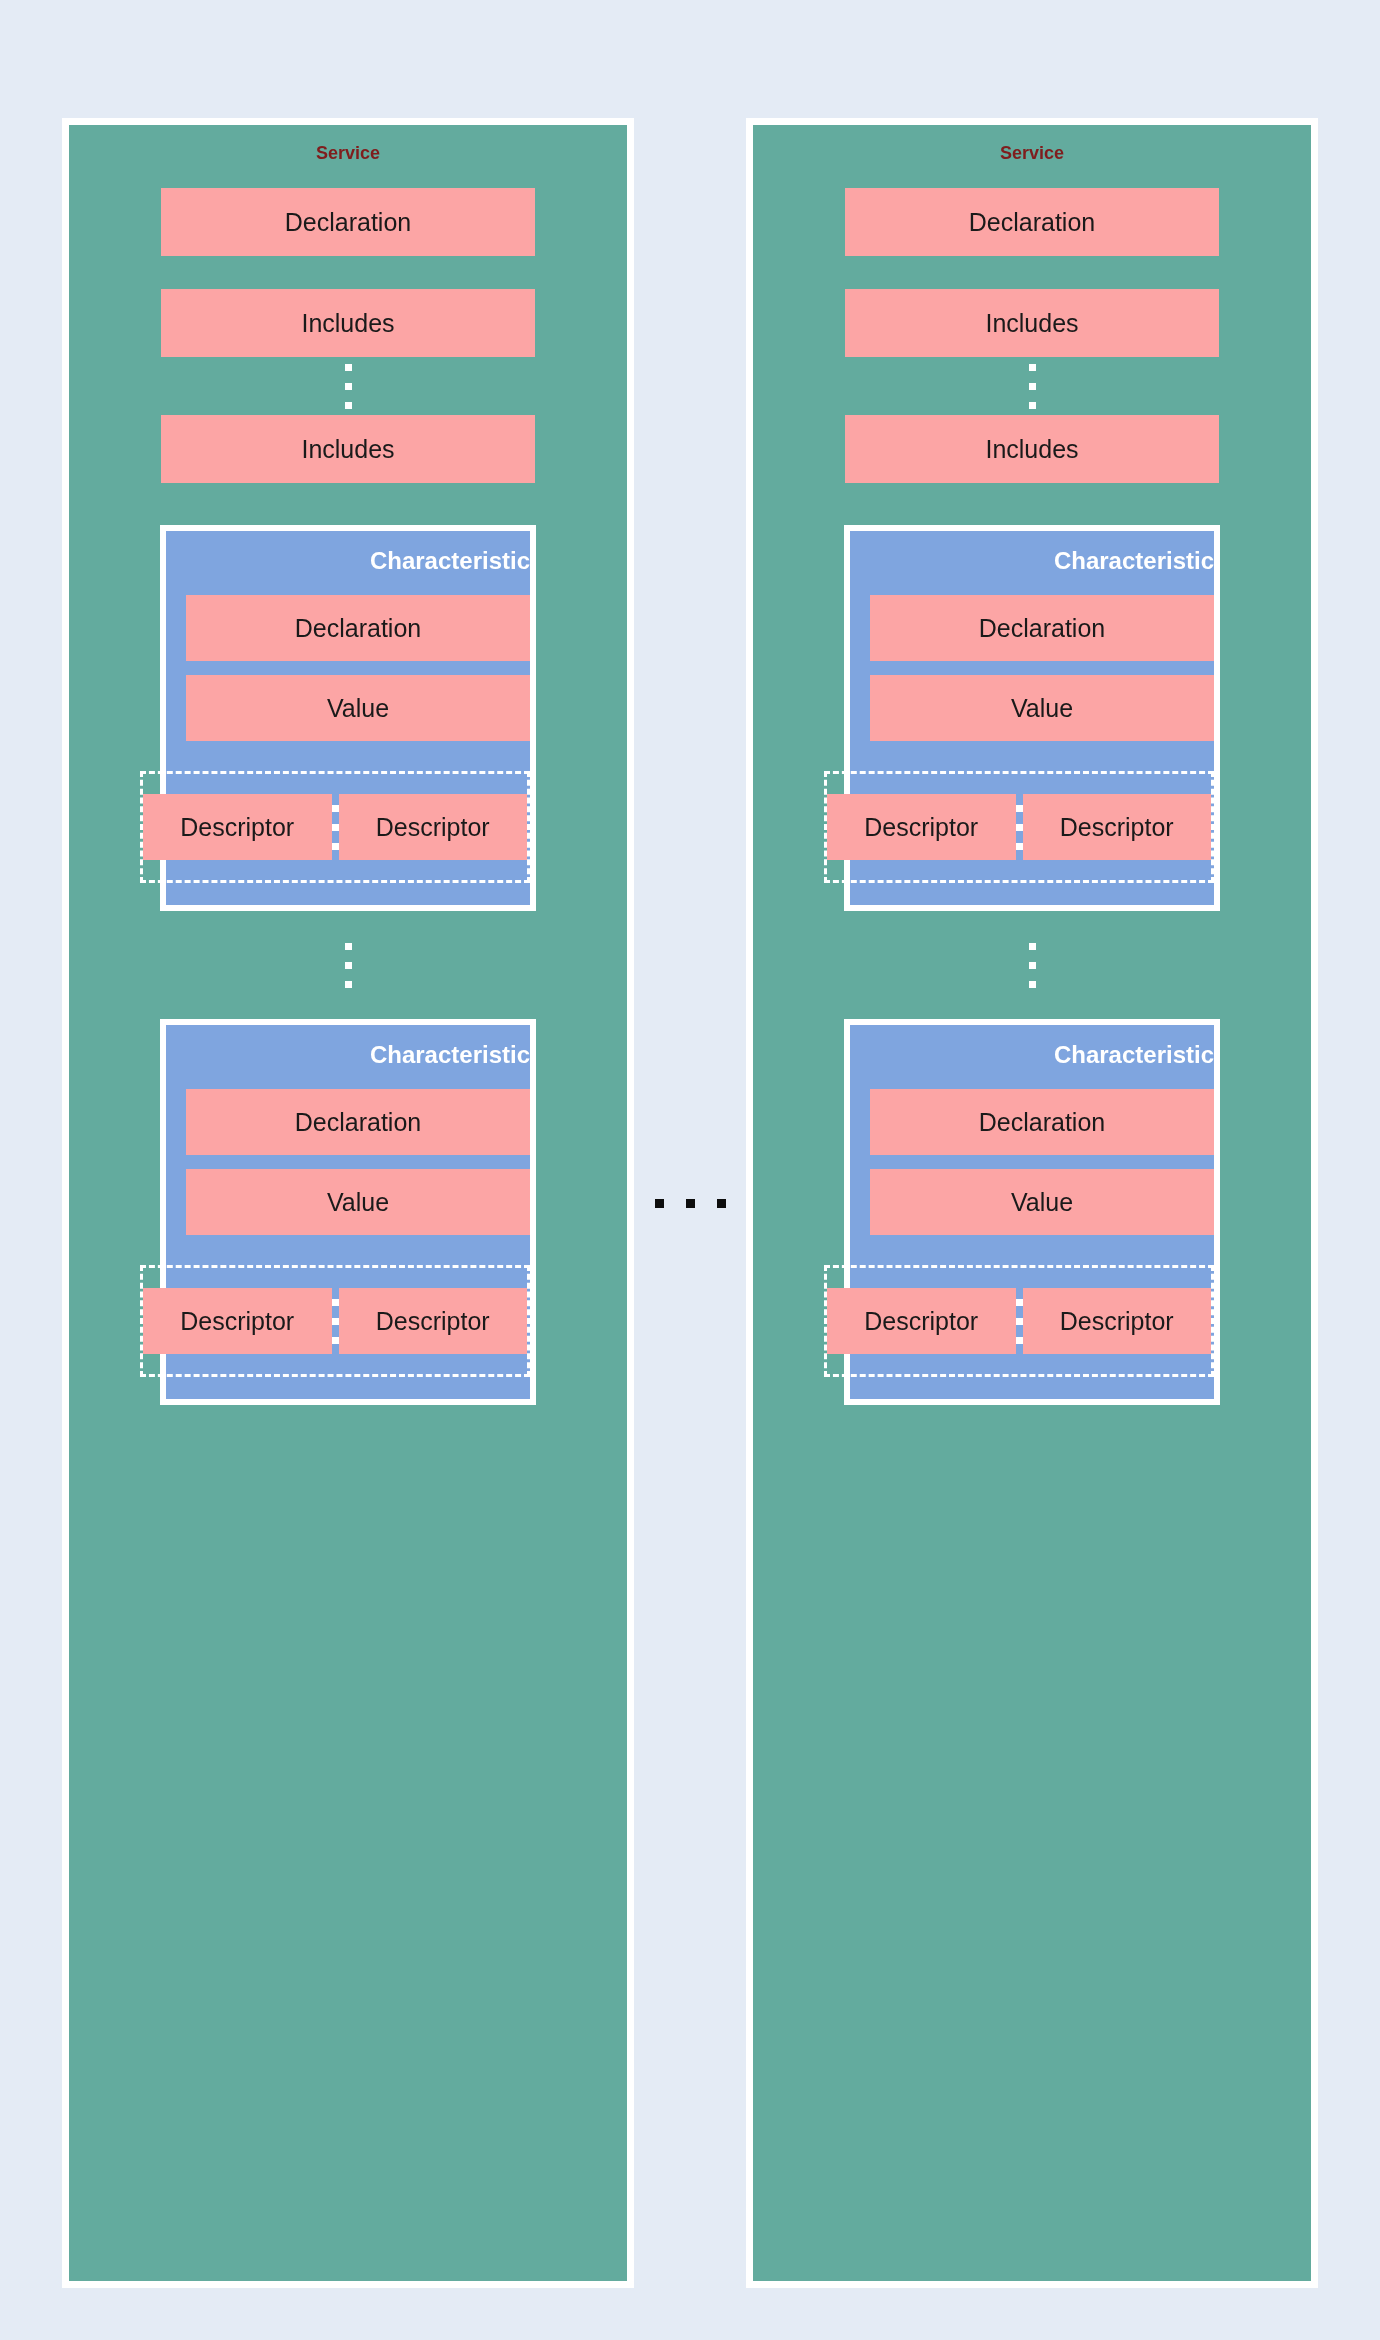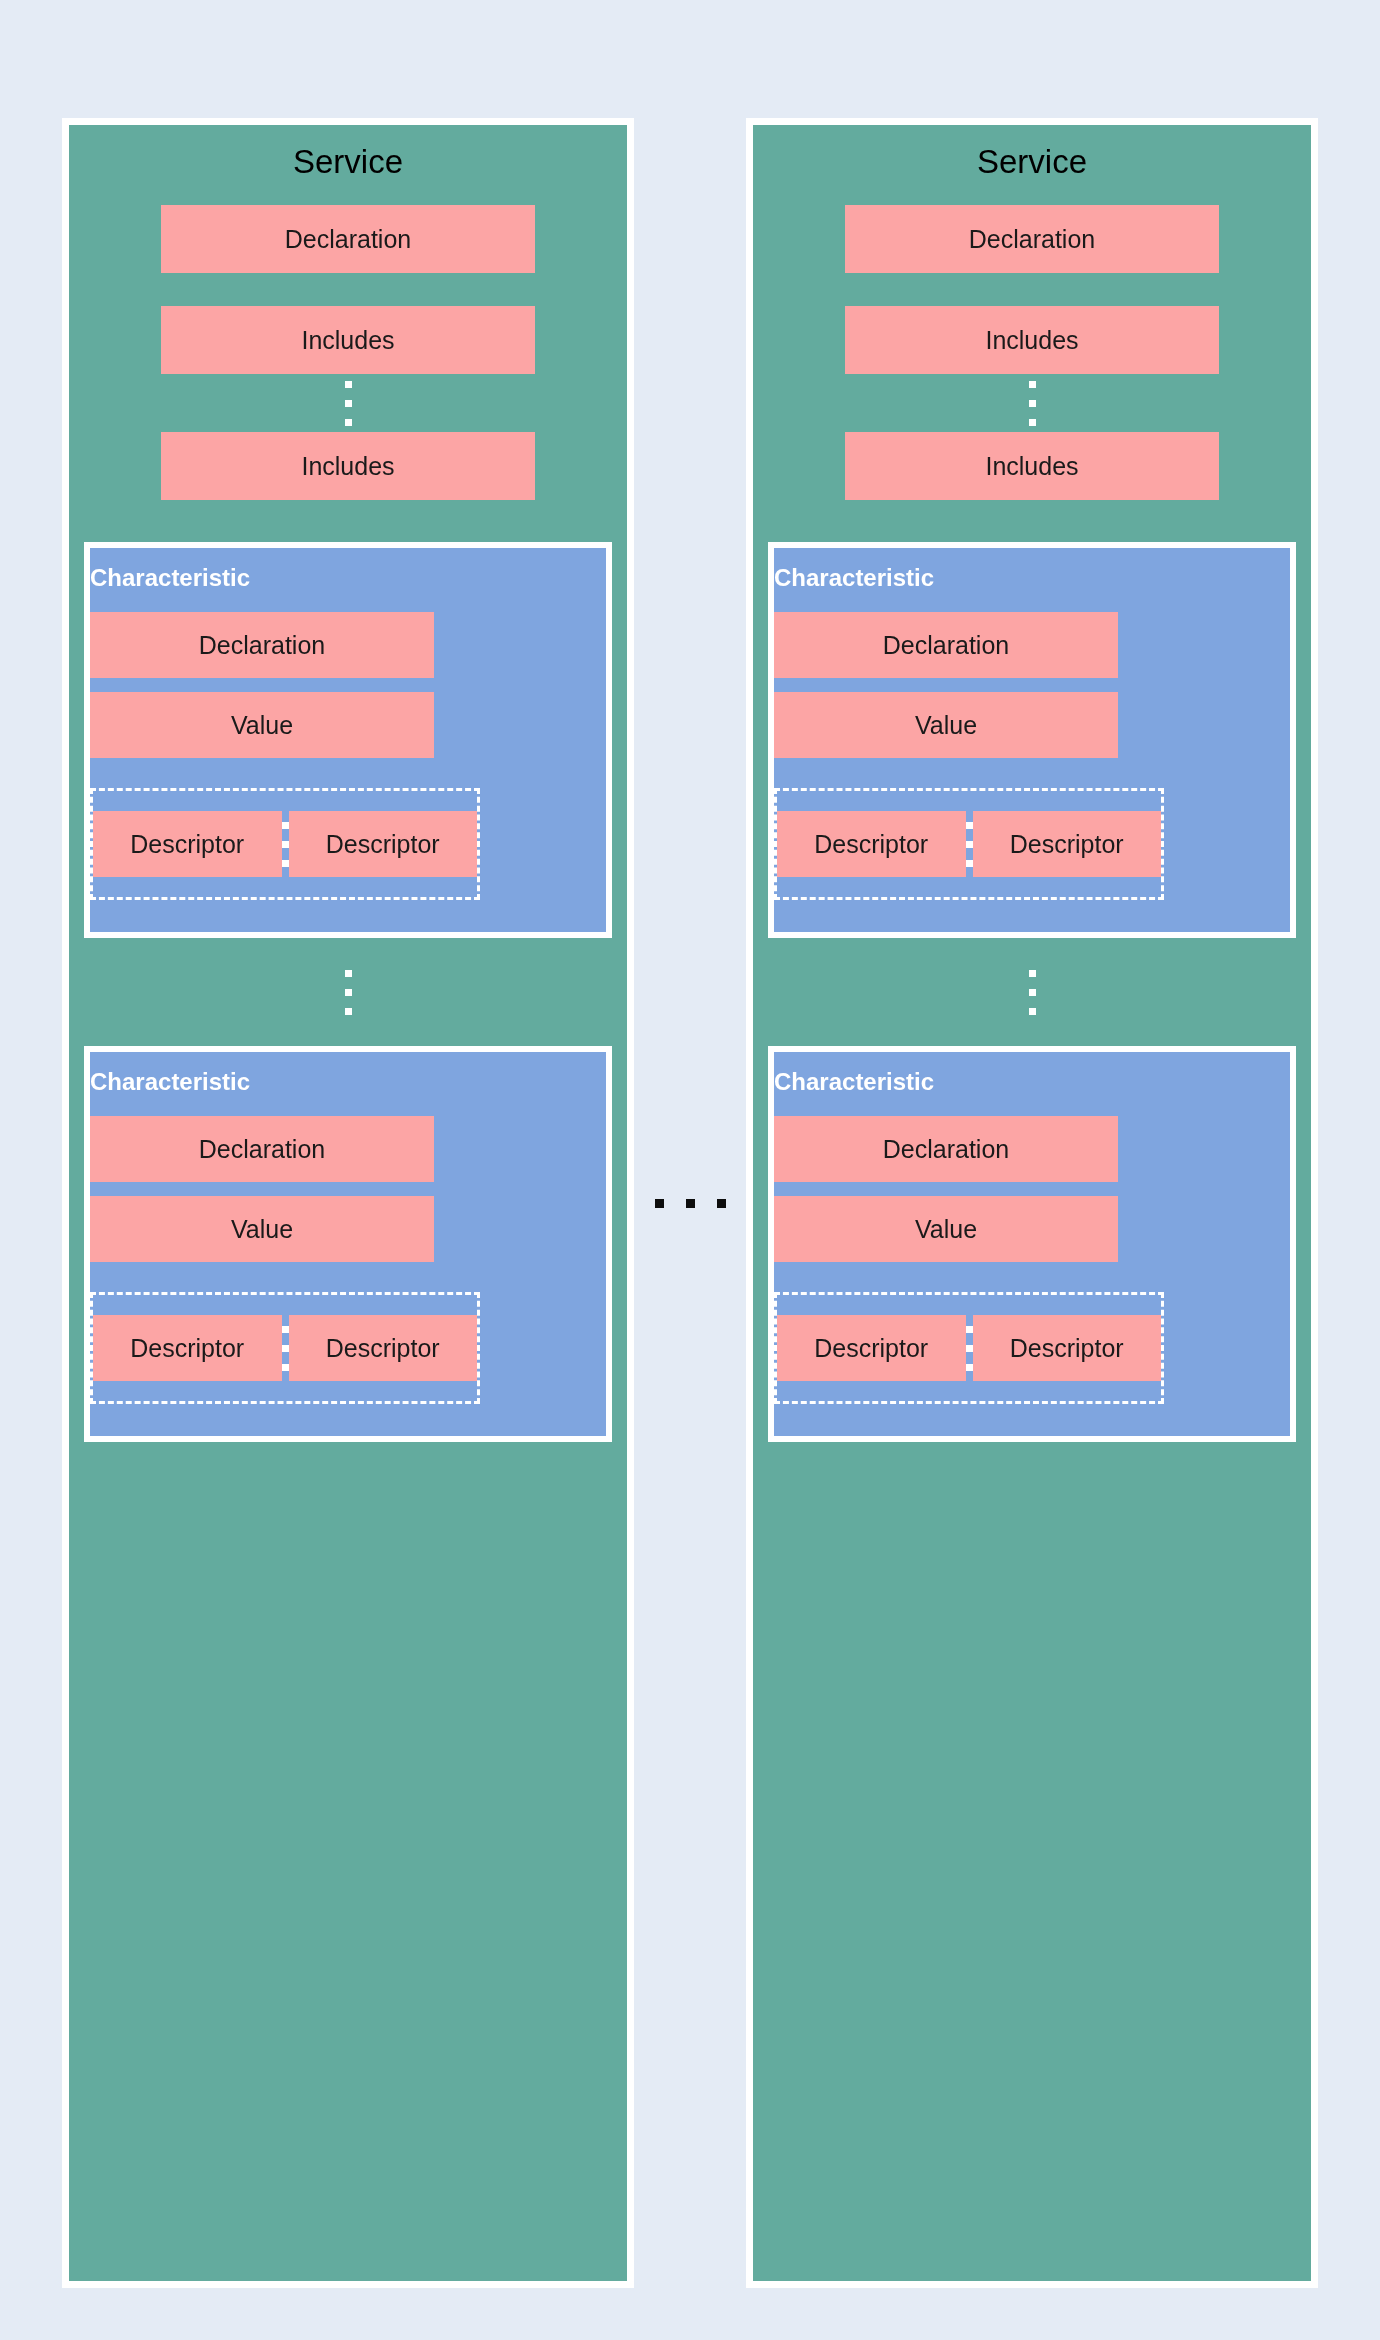--- a/index.html
+++ b/index.html
@@ -51,23 +51,23 @@
     background: #63ab9e;
     border: 7px solid #ffffff;
     padding: 18px 0 26px 0;
     display: flex;
     flex-direction: column;
     align-items: center;
     position: relative;
   }
 
   .service-title {
-    font-size: 33px;
-    font-weight: normal;
-    color: #000000;
+    font-size: 18px;
+    font-weight: bold;
+    color: #7f1d1d;
     text-align: center;
     margin-bottom: 24px;
   }
 
   
   .wbox {
     background: #fca5a5;
     color: #1a1a1a;
     text-align: center;
     font-size: 25px;
@@ -98,27 +98,27 @@
     height: 7px;
     background: #ffffff;
     margin: 6px 0;
   }
   .vdots-svc { height: 58px; }
   .vdots-char-sep { height: 72px; margin: 18px 0; }
   .vdots-desc { height: 58px; }
 
   
   .characteristic {
-    width: 528px;
+    width: 376px;
     background: #7fa5df;
     border: 6px solid #ffffff;
-    padding: 16px 0 32px 0;
+    padding: 16px 0 22px 0;
     display: flex;
     flex-direction: column;
-    align-items: flex-start;
+    align-items: flex-end;
   }
 
   .char-title {
     font-size: 24px;
     font-weight: bold;
     color: #ffffff;
     text-align: center;
     margin-bottom: 20px;
   }
 

